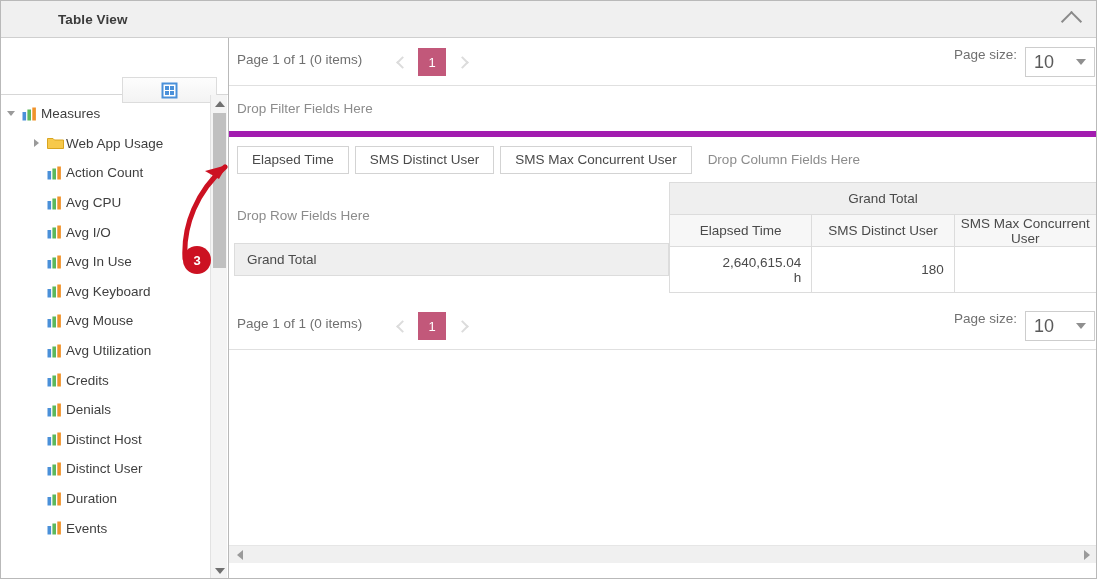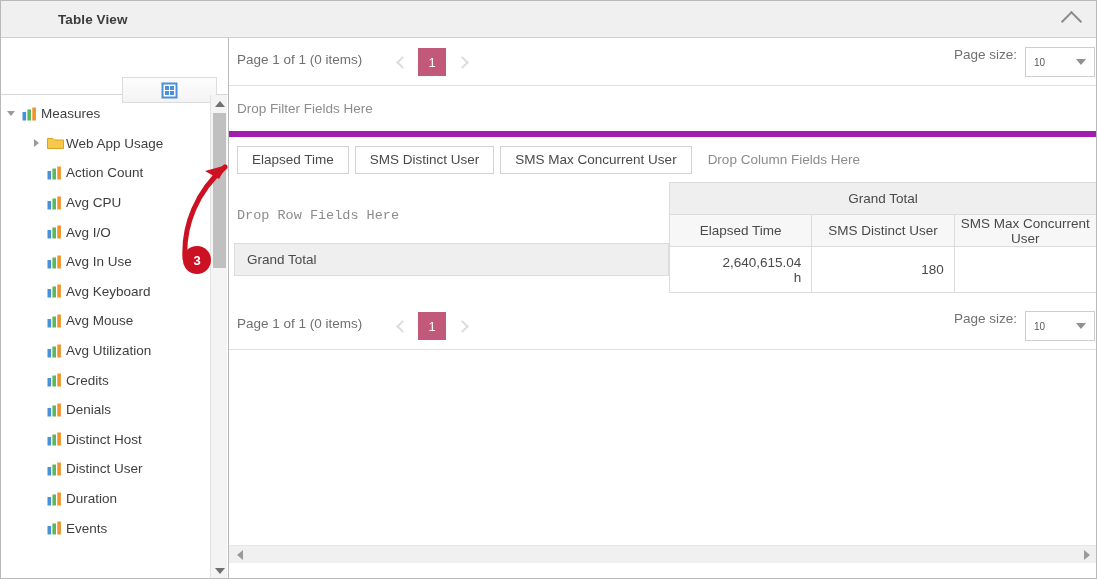--- a/index.html
+++ b/index.html
@@ -171,21 +171,21 @@
   }
   .pagesize-label { font-size: 13.5px; color: #707070; margin-right: 8px; }
   .pagesize-box {
     width: 70px; height: 30px;
     border: 1px solid #cdcdcd;
     background: #fff;
     display: flex; align-items: center; justify-content: space-between;
     padding: 0 8px;
     cursor: pointer;
   }
-  .pagesize-val { font-size: 10px; color: #5a5a5a; }
+  .pagesize-val { font-size: 18px; color: #5a5a5a; }
   .caret-down {
     width: 0; height: 0;
     border-top: 6px solid #8f8f8f;
     border-left: 5px solid transparent;
     border-right: 5px solid transparent;
   }
 
   .filter-zone {
     position: relative;
     height: 51px;
@@ -219,21 +219,21 @@
     margin-left: 10px;
     white-space: nowrap;
   }
 
   .grid-body {
     position: relative;
     height: 120px;
   }
   .row-hint {
     position: absolute; left: 8px; top: 26px;
-    font-size: 13.5px; color: #8c8c8c; font-family: Liberation Mono, monospace;
+    font-size: 13.5px; color: #8c8c8c;
   }
   .gt-row-cell {
     position: absolute; left: 5px; top: 61px;
     width: 435px; height: 33px;
     background: #efefef;
     border: 1px solid #dcdcdc;
     display: flex; align-items: center;
     padding-left: 12px;
     font-size: 13.5px; color: #4a4a4a;
   }

